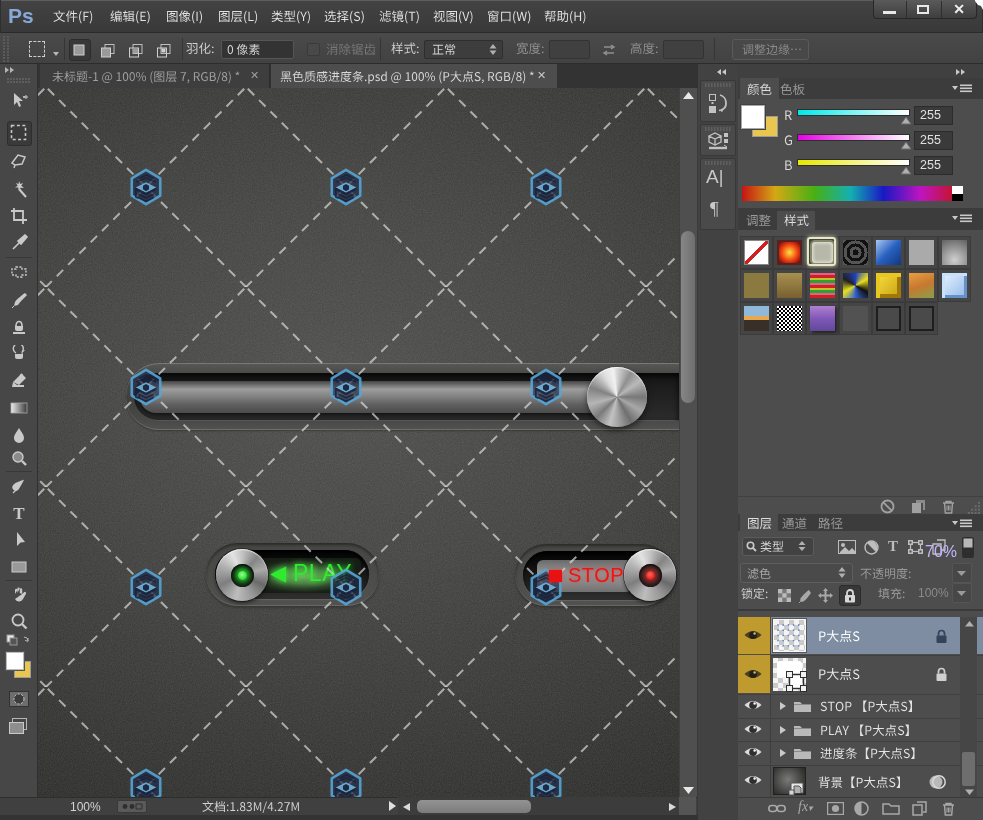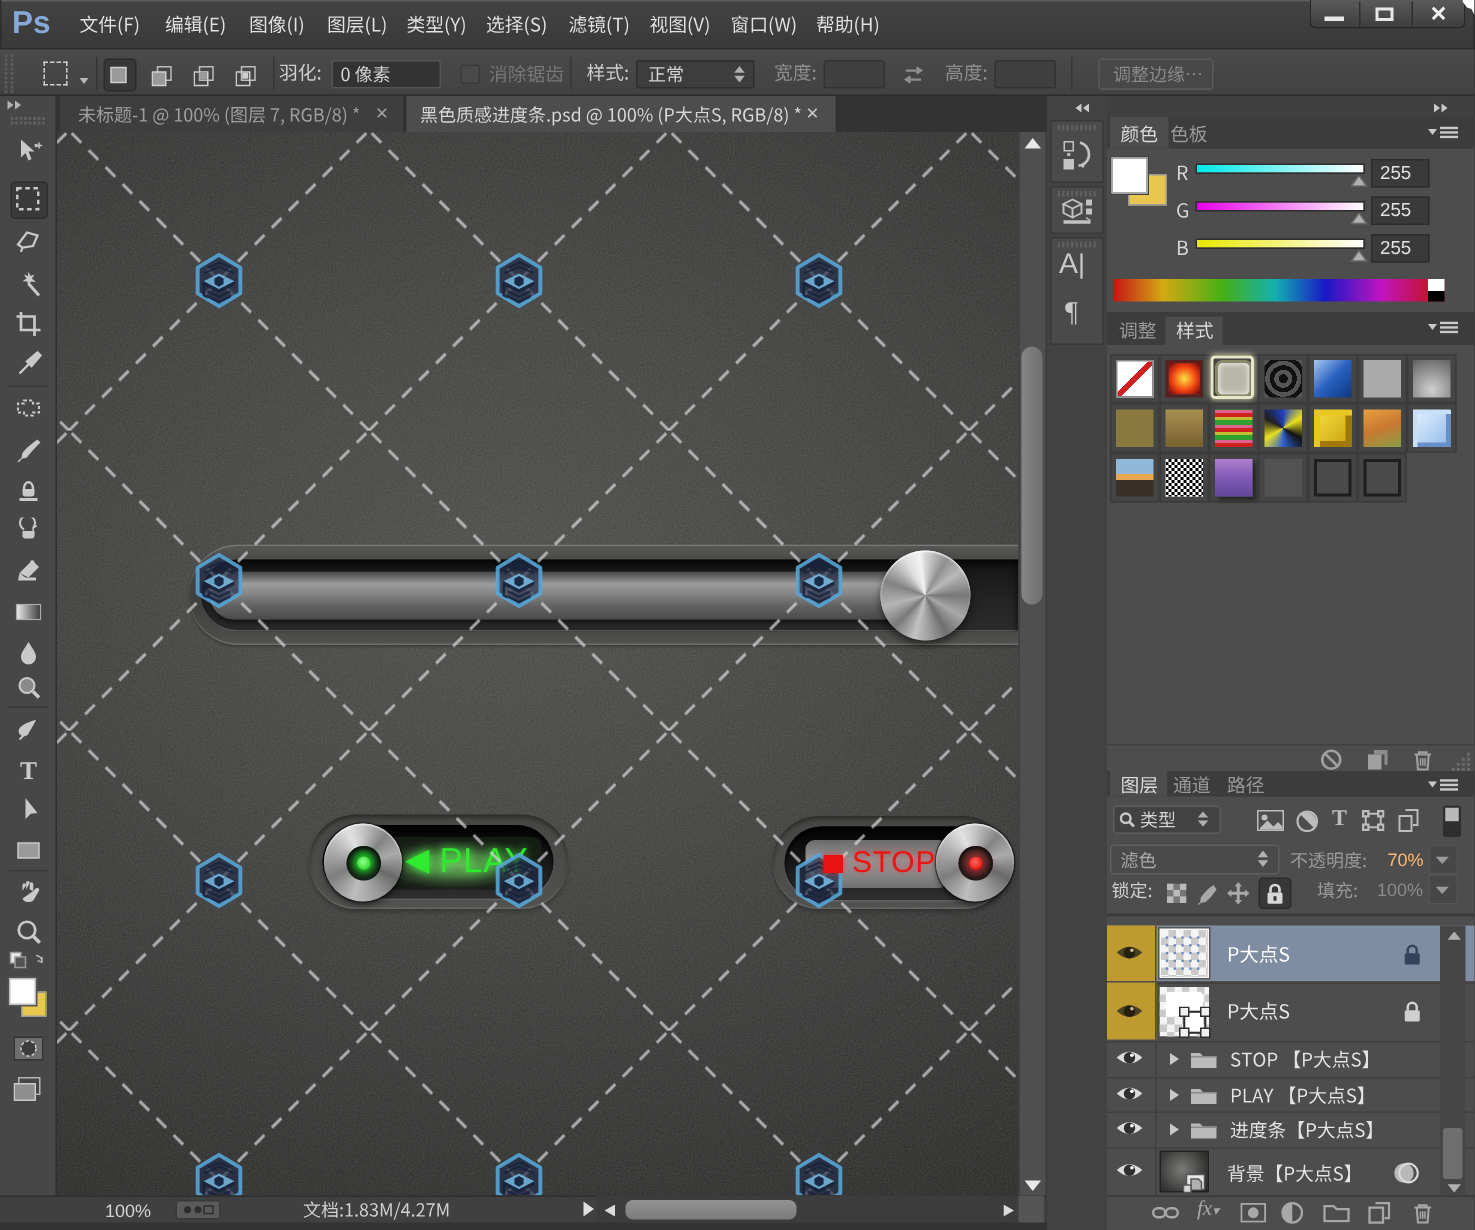--- a/index.html
+++ b/index.html
@@ -649,21 +649,21 @@
 <svg class="t" style="left:747.0px;top:578.0px" width="1" height="1">
     <path d="M6.3 -2.4V-0.2C6.3 0.6 6.6 0.7 7.5 0.7C7.7 0.7 9.0 0.7 9.2 0.7C10.0 0.7 10.2 0.4 10.3 -0.9C10.1 -0.9 9.8 -1.0 9.6 -1.2C9.6 -0.0 9.5 0.1 9.1 0.1C8.9 0.1 7.8 0.1 7.6 0.1C7.2 0.1 7.1 0.0 7.1 -0.2V-2.4ZM5.4 -2.4C5.2 -1.6 4.9 -0.5 4.4 0.1L5.1 0.4C5.5 -0.2 5.8 -1.3 6.0 -2.2ZM7.4 -2.9C7.9 -2.3 8.4 -1.5 8.6 -1.0L9.2 -1.4C9.0 -1.9 8.4 -2.6 7.9 -3.2ZM9.6 -2.4C10.2 -1.6 10.8 -0.4 11.0 0.3L11.6 -0.0C11.4 -0.8 10.8 -1.8 10.2 -2.6ZM1.1 -9.2C1.7 -8.8 2.5 -8.2 3.0 -7.7L3.5 -8.4C3.1 -8.8 2.3 -9.4 1.6 -9.8ZM0.5 -6.0C1.2 -5.6 2.0 -5.1 2.5 -4.7L3.0 -5.3C2.6 -5.7 1.7 -6.2 1.0 -6.6ZM0.8 0.1 1.5 0.6C2.1 -0.5 2.7 -1.9 3.2 -3.1L2.5 -3.6C2.0 -2.3 1.3 -0.8 0.8 0.1ZM3.9 -7.8V-5.3C3.9 -3.6 3.8 -1.2 2.7 0.5C2.9 0.6 3.3 0.9 3.4 1.0C4.5 -0.8 4.7 -3.5 4.7 -5.3V-7.1H10.5C10.3 -6.7 10.2 -6.3 10.0 -6.0L10.7 -5.8C11.0 -6.3 11.2 -7.0 11.5 -7.7L10.9 -7.8L10.8 -7.8H7.7V-8.6H11.0V-9.3H7.7V-10.1H6.8V-7.8ZM6.5 -6.9V-5.9L5.2 -5.8L5.2 -5.1L6.5 -5.2V-4.7C6.5 -3.9 6.8 -3.7 7.8 -3.7C8.1 -3.7 9.6 -3.7 9.8 -3.7C10.6 -3.7 10.8 -4.0 10.9 -5.0C10.7 -5.1 10.4 -5.2 10.2 -5.3C10.2 -4.5 10.1 -4.4 9.7 -4.4C9.4 -4.4 8.1 -4.4 7.9 -4.4C7.4 -4.4 7.3 -4.5 7.3 -4.7V-5.3L9.5 -5.5L9.5 -6.1L7.3 -5.9V-6.9Z M17.7 -5.9V-3.8H14.9V-5.9ZM18.6 -5.9H21.4V-3.8H18.6ZM19.2 -8.2C18.8 -7.7 18.4 -7.2 17.9 -6.8H14.7C15.2 -7.2 15.6 -7.7 16.0 -8.2ZM16.2 -10.1C15.4 -8.5 13.9 -7.0 12.5 -6.1C12.6 -5.9 12.9 -5.5 13.0 -5.3C13.3 -5.5 13.7 -5.8 14.0 -6.1V-1.0C14.0 0.4 14.6 0.8 16.5 0.8C17.0 0.8 20.7 0.8 21.2 0.8C23.0 0.8 23.3 0.2 23.6 -1.7C23.3 -1.7 22.9 -1.8 22.7 -2.0C22.5 -0.4 22.4 -0.1 21.2 -0.1C20.4 -0.1 17.1 -0.1 16.5 -0.1C15.2 -0.1 14.9 -0.2 14.9 -1.0V-3.0H21.4V-2.4H22.3V-6.8H19.0C19.6 -7.3 20.1 -8.0 20.5 -8.7L20.0 -9.1L19.8 -9.0H16.6C16.8 -9.3 16.9 -9.6 17.1 -9.8Z" fill="#aaaaaa"></path>
   </svg>
 <svg style="position:absolute;left:838px;top:567px;" width="8" height="12">
     <path d="M4 0 L7.5 4.5 L0.5 4.5 Z" fill="#b0b0b0"></path>
     <path d="M4 11 L7.5 6.5 L0.5 6.5 Z" fill="#b0b0b0"></path>
   </svg>
 <svg class="t" style="left:860.0px;top:578.0px" width="1" height="1">
     <path d="M6.7 -5.7C8.1 -4.8 9.9 -3.4 10.8 -2.4L11.5 -3.1C10.6 -4.1 8.8 -5.4 7.4 -6.3ZM0.8 -9.2V-8.3H6.2C5.0 -6.3 2.9 -4.2 0.5 -3.1C0.7 -2.9 1.0 -2.5 1.1 -2.3C2.8 -3.1 4.3 -4.4 5.5 -5.8V0.9H6.5V-7.0C6.8 -7.4 7.1 -7.9 7.3 -8.3H11.2V-9.2Z M12.7 -9.2C13.4 -8.6 14.2 -7.8 14.6 -7.2L15.3 -7.7C15.0 -8.3 14.1 -9.1 13.4 -9.7ZM22.2 -9.9C20.8 -9.6 18.2 -9.4 16.1 -9.3C16.1 -9.1 16.2 -8.8 16.3 -8.6C17.2 -8.7 18.1 -8.7 19.1 -8.8V-7.9H15.8V-7.2H18.6C17.8 -6.3 16.5 -5.5 15.4 -5.2C15.6 -5.0 15.8 -4.7 15.9 -4.5C17.1 -5.0 18.3 -5.8 19.1 -6.7V-5.1H20.0V-6.8C20.8 -5.8 22.0 -5.0 23.1 -4.6C23.2 -4.8 23.4 -5.1 23.6 -5.2C22.5 -5.6 21.3 -6.3 20.5 -7.2H23.4V-7.9H20.0V-8.9C21.0 -9.0 22.0 -9.1 22.8 -9.3ZM16.7 -4.8V-4.1H18.1C17.9 -2.8 17.4 -1.9 15.7 -1.4C15.9 -1.2 16.1 -0.9 16.2 -0.7C18.1 -1.4 18.7 -2.5 18.9 -4.1H20.4C20.3 -3.7 20.2 -3.4 20.1 -3.1H22.1C22.0 -2.2 21.9 -1.8 21.8 -1.6C21.7 -1.5 21.6 -1.5 21.4 -1.5C21.2 -1.5 20.6 -1.5 20.0 -1.6C20.1 -1.4 20.2 -1.1 20.2 -0.9C20.8 -0.8 21.4 -0.8 21.7 -0.9C22.0 -0.9 22.2 -0.9 22.4 -1.1C22.7 -1.4 22.8 -2.0 23.0 -3.4C23.0 -3.5 23.0 -3.7 23.0 -3.7H21.1L21.3 -4.8ZM15.0 -5.5H12.7V-4.6H14.1V-1.0C13.6 -0.8 13.1 -0.3 12.5 0.2L13.1 1.0C13.8 0.2 14.5 -0.4 14.9 -0.4C15.2 -0.4 15.6 -0.1 16.0 0.2C16.8 0.7 17.8 0.8 19.2 0.8C20.4 0.8 22.4 0.8 23.3 0.7C23.4 0.4 23.5 -0.0 23.6 -0.2C22.4 -0.1 20.6 -0.0 19.2 -0.0C17.9 -0.0 16.9 -0.1 16.2 -0.6C15.6 -0.9 15.3 -1.2 15.0 -1.2Z M28.1 -5.4V-3.0H25.8V-5.4ZM28.1 -6.2H25.8V-8.5H28.1ZM25.0 -9.3V-1.1H25.8V-2.2H28.9V-9.3ZM34.2 -8.7V-6.6H30.9V-8.7ZM30.0 -9.6V-5.3C30.0 -3.4 29.8 -1.1 27.8 0.4C28.0 0.6 28.3 0.9 28.4 1.0C29.8 -0.0 30.4 -1.5 30.7 -2.9H34.2V-0.2C34.2 -0.0 34.2 0.1 33.9 0.1C33.7 0.1 33.0 0.1 32.2 0.0C32.3 0.3 32.5 0.7 32.5 0.9C33.6 0.9 34.2 0.9 34.6 0.8C35.0 0.6 35.1 0.3 35.1 -0.2V-9.6ZM34.2 -5.8V-3.7H30.8C30.9 -4.2 30.9 -4.8 30.9 -5.3V-5.8Z M40.6 -7.7V-6.7H38.7V-5.9H40.6V-3.9H45.3V-5.9H47.2V-6.7H45.3V-7.7H44.4V-6.7H41.5V-7.7ZM44.4 -5.9V-4.7H41.5V-5.9ZM45.1 -2.4C44.6 -1.8 43.8 -1.3 42.9 -0.9C42.1 -1.3 41.4 -1.8 40.9 -2.4ZM38.9 -3.2V-2.4H40.4L40.0 -2.3C40.5 -1.6 41.2 -1.0 42.0 -0.6C40.8 -0.2 39.6 0.0 38.3 0.1C38.4 0.3 38.6 0.7 38.7 0.9C40.2 0.7 41.6 0.4 42.9 -0.1C44.1 0.4 45.5 0.8 47.0 1.0C47.1 0.7 47.4 0.4 47.5 0.2C46.2 0.1 45.0 -0.2 43.9 -0.6C45.0 -1.1 45.9 -1.9 46.4 -2.9L45.8 -3.2L45.7 -3.2ZM41.7 -9.9C41.8 -9.6 42.0 -9.2 42.2 -8.9H37.5V-5.6C37.5 -3.8 37.4 -1.3 36.4 0.6C36.7 0.6 37.1 0.8 37.2 1.0C38.3 -0.9 38.4 -3.7 38.4 -5.6V-8.0H47.4V-8.9H43.2C43.0 -9.3 42.8 -9.8 42.6 -10.1Z M49.7 -4.7C50.1 -4.7 50.5 -5.0 50.5 -5.5C50.5 -6.0 50.1 -6.4 49.7 -6.4C49.2 -6.4 48.9 -6.0 48.9 -5.5C48.9 -5.0 49.2 -4.7 49.7 -4.7ZM49.7 0.2C50.1 0.2 50.5 -0.2 50.5 -0.7C50.5 -1.2 50.1 -1.5 49.7 -1.5C49.2 -1.5 48.9 -1.2 48.9 -0.7C48.9 -0.2 49.2 0.2 49.7 0.2Z" fill="#9a9a9a"></path>
   </svg>
-<div style="position:absolute;left:925px;top:566px;color:#fdba74;font-size:12px">70%</div>
+<div style="position:absolute;left:925px;top:543px;color:#c4b5fd;font-size:16px">70%</div>
 <div style="position:absolute;left:952px;top:563px;width:20px;height:20px;background:#474747;border:1px solid #555;border-radius:2px"></div>
 <svg style="position:absolute;left:957px;top:571px;" width="10" height="6">
     <path d="M0 0 L9 0 L4.5 5 Z" fill="#9a9a9a"></path>
   </svg>
 <svg class="t" style="left:741.0px;top:598.0px" width="1" height="1">
     <path d="M7.7 -5.4V-3.3C7.7 -2.1 7.4 -0.6 4.4 0.3C4.6 0.5 4.9 0.8 5.0 1.0C8.1 -0.1 8.5 -1.8 8.5 -3.3V-5.4ZM8.1 -0.7C9.1 -0.2 10.4 0.5 11.0 0.9L11.6 0.3C10.9 -0.2 9.6 -0.8 8.6 -1.3ZM5.3 -9.3C5.8 -8.7 6.2 -7.8 6.4 -7.2L7.2 -7.6C6.9 -8.2 6.5 -9.0 6.0 -9.7ZM10.3 -9.6C10.0 -9.0 9.5 -8.0 9.1 -7.5L9.8 -7.2C10.2 -7.8 10.7 -8.6 11.1 -9.3ZM2.1 -10.0C1.8 -8.9 1.1 -7.8 0.4 -7.1C0.5 -6.9 0.8 -6.5 0.9 -6.3C1.3 -6.8 1.7 -7.3 2.0 -7.9H5.0V-8.7H2.5C2.7 -9.1 2.8 -9.4 2.9 -9.8ZM0.8 -4.1V-3.3H2.4V-1.0C2.4 -0.4 1.9 0.1 1.7 0.3C1.8 0.4 2.1 0.7 2.2 0.9C2.4 0.7 2.8 0.5 4.9 -0.7C4.9 -0.9 4.8 -1.2 4.7 -1.5L3.3 -0.7V-3.3H4.9V-4.1H3.3V-5.7H4.7V-6.6H1.3V-5.7H2.4V-4.1ZM7.7 -10.2V-6.9H5.5V-1.2H6.4V-6.0H9.9V-1.3H10.8V-6.9H8.6V-10.2Z M14.7 -4.5C14.4 -2.4 13.8 -0.6 12.4 0.4C12.6 0.5 13.0 0.8 13.2 1.0C14.0 0.3 14.5 -0.6 15.0 -1.7C16.1 0.3 17.9 0.8 20.4 0.8H23.2C23.2 0.5 23.4 0.1 23.5 -0.1C22.9 -0.1 20.9 -0.1 20.4 -0.1C19.7 -0.1 19.1 -0.2 18.5 -0.3V-2.7H22.0V-3.5H18.5V-5.5H21.5V-6.4H14.5V-5.5H17.5V-0.5C16.5 -0.9 15.8 -1.6 15.3 -2.9C15.4 -3.4 15.5 -3.9 15.6 -4.4ZM17.1 -9.9C17.3 -9.6 17.5 -9.1 17.7 -8.7H13.0V-6.1H13.9V-7.9H22.1V-6.1H23.0V-8.7H18.7C18.6 -9.1 18.3 -9.7 18.0 -10.2Z M25.7 -4.7C26.1 -4.7 26.5 -5.0 26.5 -5.5C26.5 -6.0 26.1 -6.4 25.7 -6.4C25.2 -6.4 24.9 -6.0 24.9 -5.5C24.9 -5.0 25.2 -4.7 25.7 -4.7ZM25.7 0.2C26.1 0.2 26.5 -0.2 26.5 -0.7C26.5 -1.2 26.1 -1.5 25.7 -1.5C25.2 -1.5 24.9 -1.2 24.9 -0.7C24.9 -0.2 25.2 0.2 25.7 0.2Z" fill="#cfcfcf"></path>
   </svg>
 <svg style="position:absolute;left:778px;top:589px;" width="13" height="13">
     <g fill="#9f9f9f">
       <rect x="0" y="0" width="13" height="13" fill="#777"></rect>

